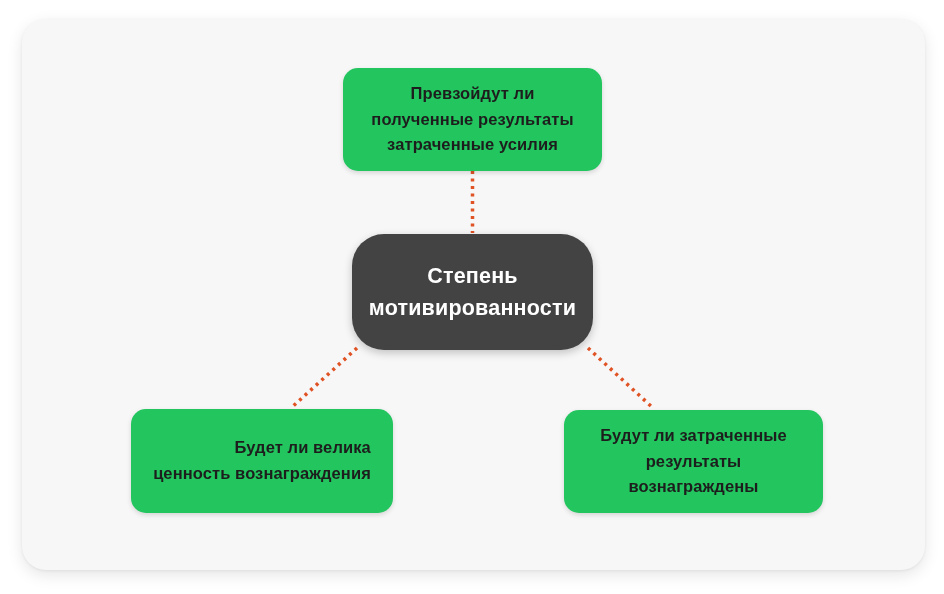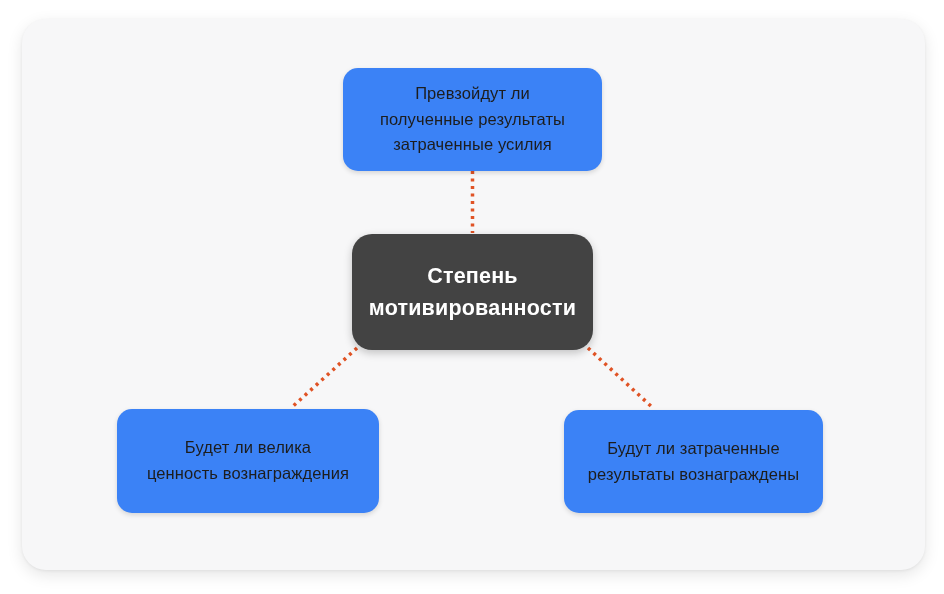--- a/index.html
+++ b/index.html
@@ -24,38 +24,38 @@
     width: 944px; height: 594px;
     pointer-events: none;
   }
   .node {
     position: absolute;
     display: flex;
     align-items: center;
     justify-content: center;
     text-align: center;
     border-radius: 15px;
-    background: #3b82f6;
+    background: #22c55e;
     box-shadow: 0 2px 5px rgba(0,0,0,0.14);
     color: #1d1d1d;
     font-size: 16.5px;
-    font-weight: 400;
+    font-weight: 700;
     line-height: 1.55;
     white-space: pre-line;
     padding: 8px 16px;
     letter-spacing: 0.1px;
   }
   .node-top          { left: 343px; top:  68px; width: 259px; height: 103px; }
-  .node-bottom-left  { left: 117px; top: 409px; width: 262px; height: 104px; }
+  .node-bottom-left  { left: 131px; top: 409px; width: 262px; height: 104px; text-align: right; }
   .node-bottom-right { left: 564px; top: 410px; width: 259px; height: 103px; }
   .node-center {
     left: 352px; top: 234px;
     width: 241px; height: 116px;
     background: #434343;
-    border-radius: 20px;
+    border-radius: 32px;
     color: #ffffff;
     font-size: 21.5px;
     font-weight: 700;
     line-height: 1.5;
     box-shadow: 0 3px 8px rgba(0,0,0,0.22);
     letter-spacing: 0.2px;
   }
 </style>
 </head>
 <body>

